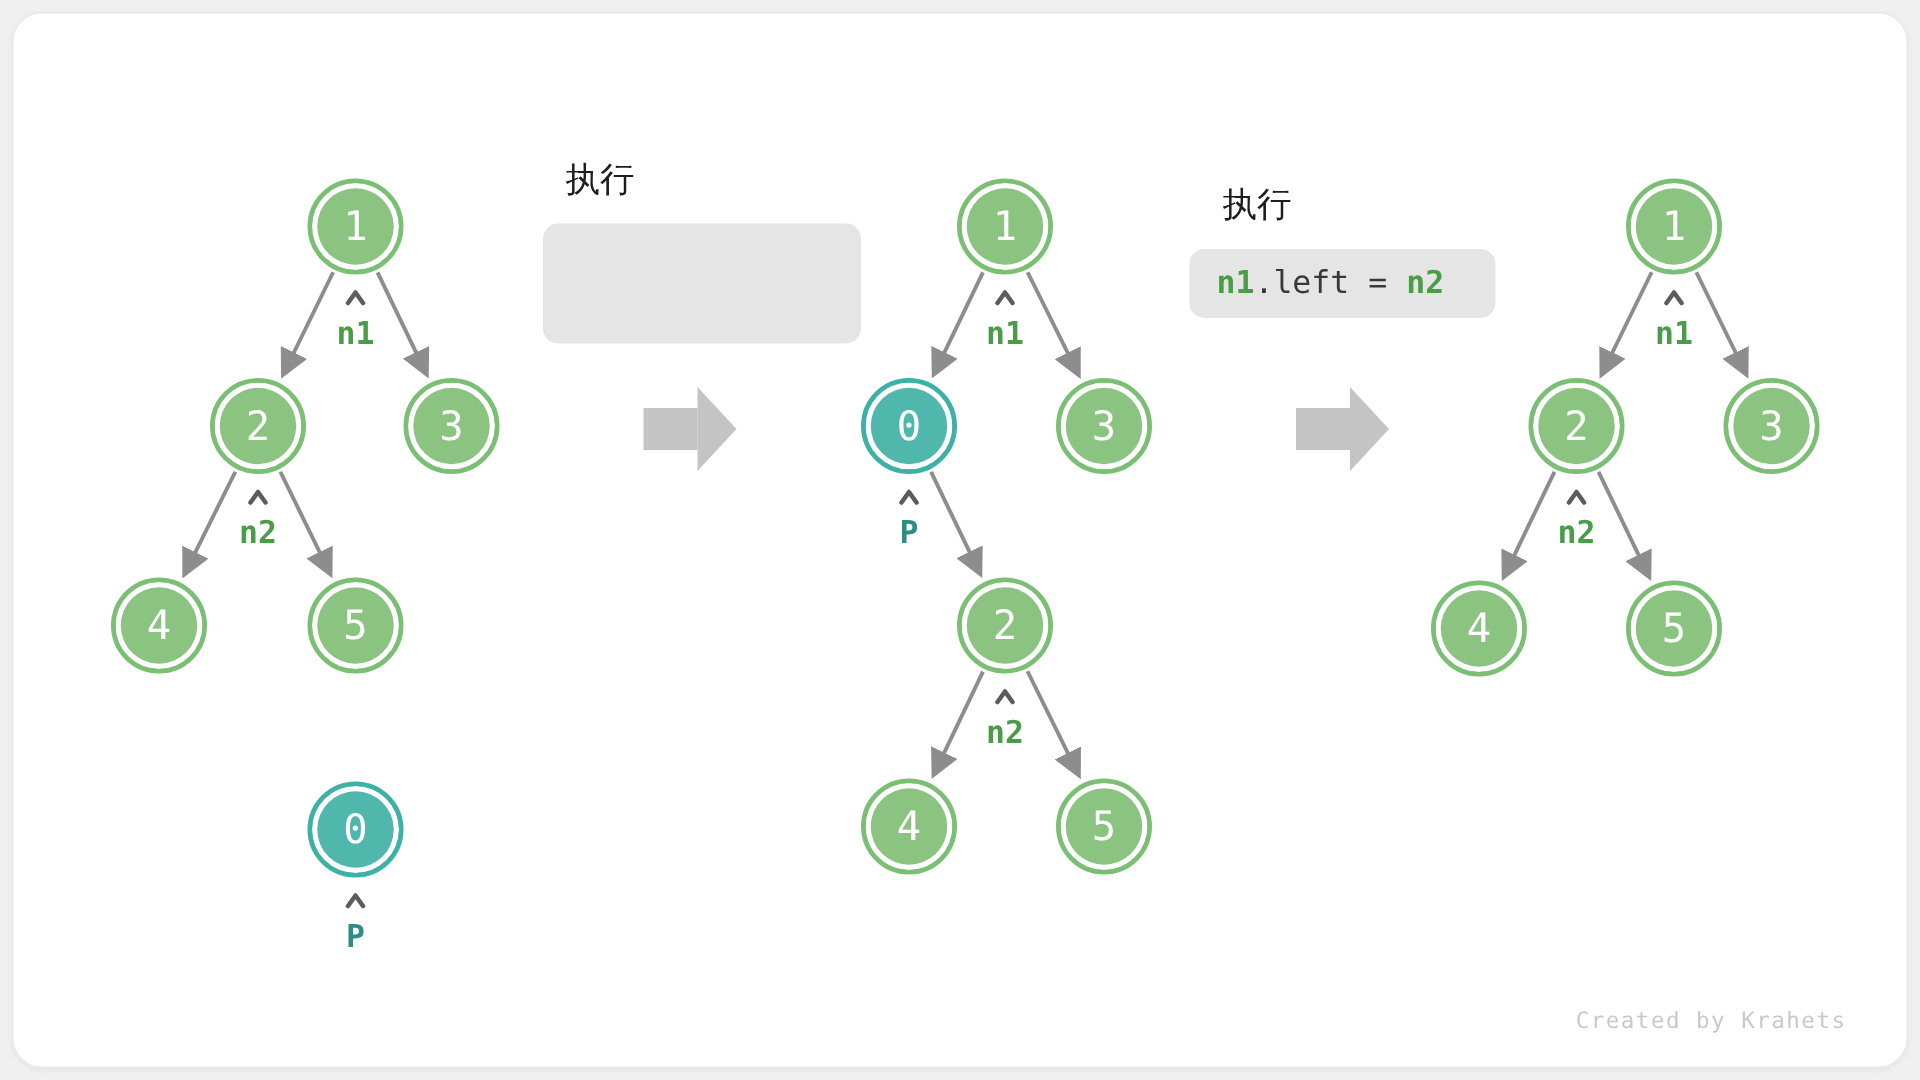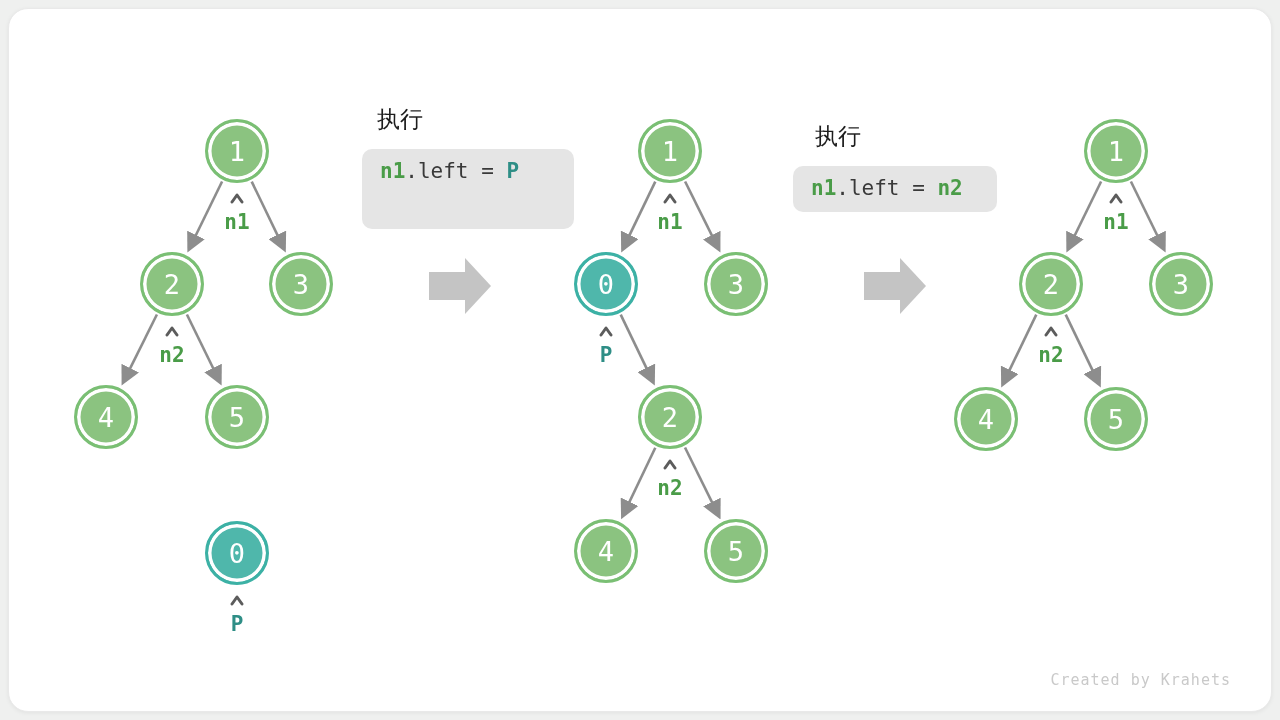--- a/index.html
+++ b/index.html
@@ -204,21 +204,20 @@
           <div class="plabel plabel-green">n1</div>
         </div>
         <div class="pointer" style="left: 1010px; top: 317px;">
           <svg width="16" height="11">
             <polyline points="3,9 8,2 13,9" fill="none" stroke="#5c5c5c" stroke-width="3" stroke-linecap="round" stroke-linejoin="round"></polyline>
           </svg>
           <div class="plabel plabel-green">n2</div>
         </div>
         <div class="code-heading" style="left: 368px; top: 97px;">执行</div>
         <div class="code-box" style="left: 353px; top: 140px; width: 212px; height: 80px;">
-          <div class="code-line"><span class="tok-green">n1</span><span class="">.left = </span><span class="tok-teal">P</span></div>
         </div>
         <div class="code-heading" style="left: 806px; top: 114px;">执行</div>
         <div class="code-box" style="left: 784px; top: 157px; width: 204px; height: 46px;">
           <div class="code-line"><span class="tok-green">n1</span><span class="">.left = </span><span class="tok-green">n2</span></div>
         </div>
         <div class="flow-arrow" style="left: 420px; top: 249px;">
           <div class="stem"></div>
           <div class="head"></div>
         </div>
         <div class="flow-arrow" style="left: 855px; top: 249px;">

